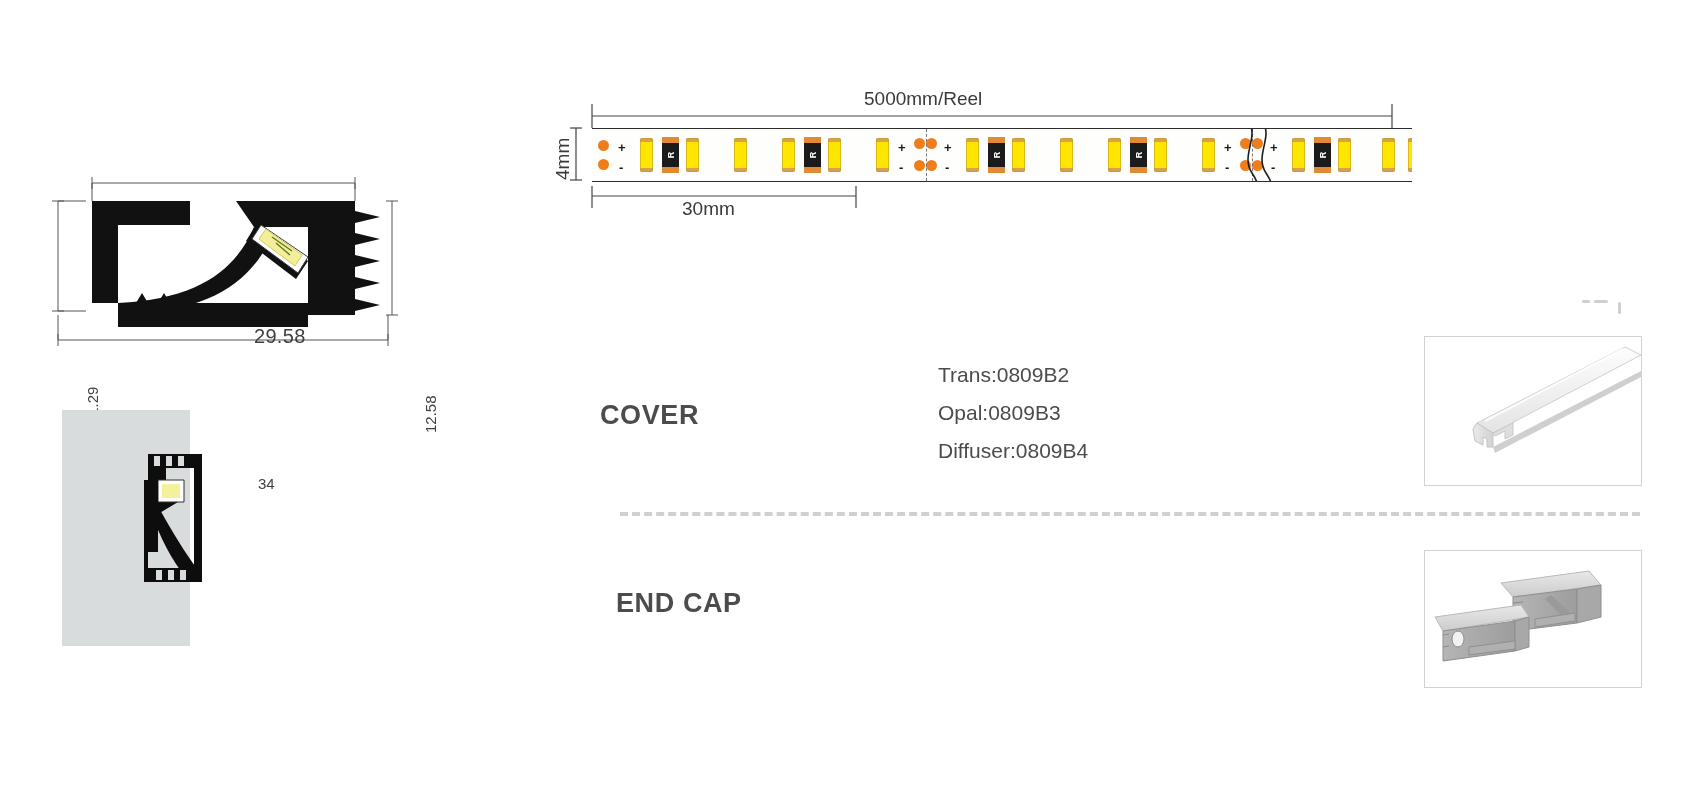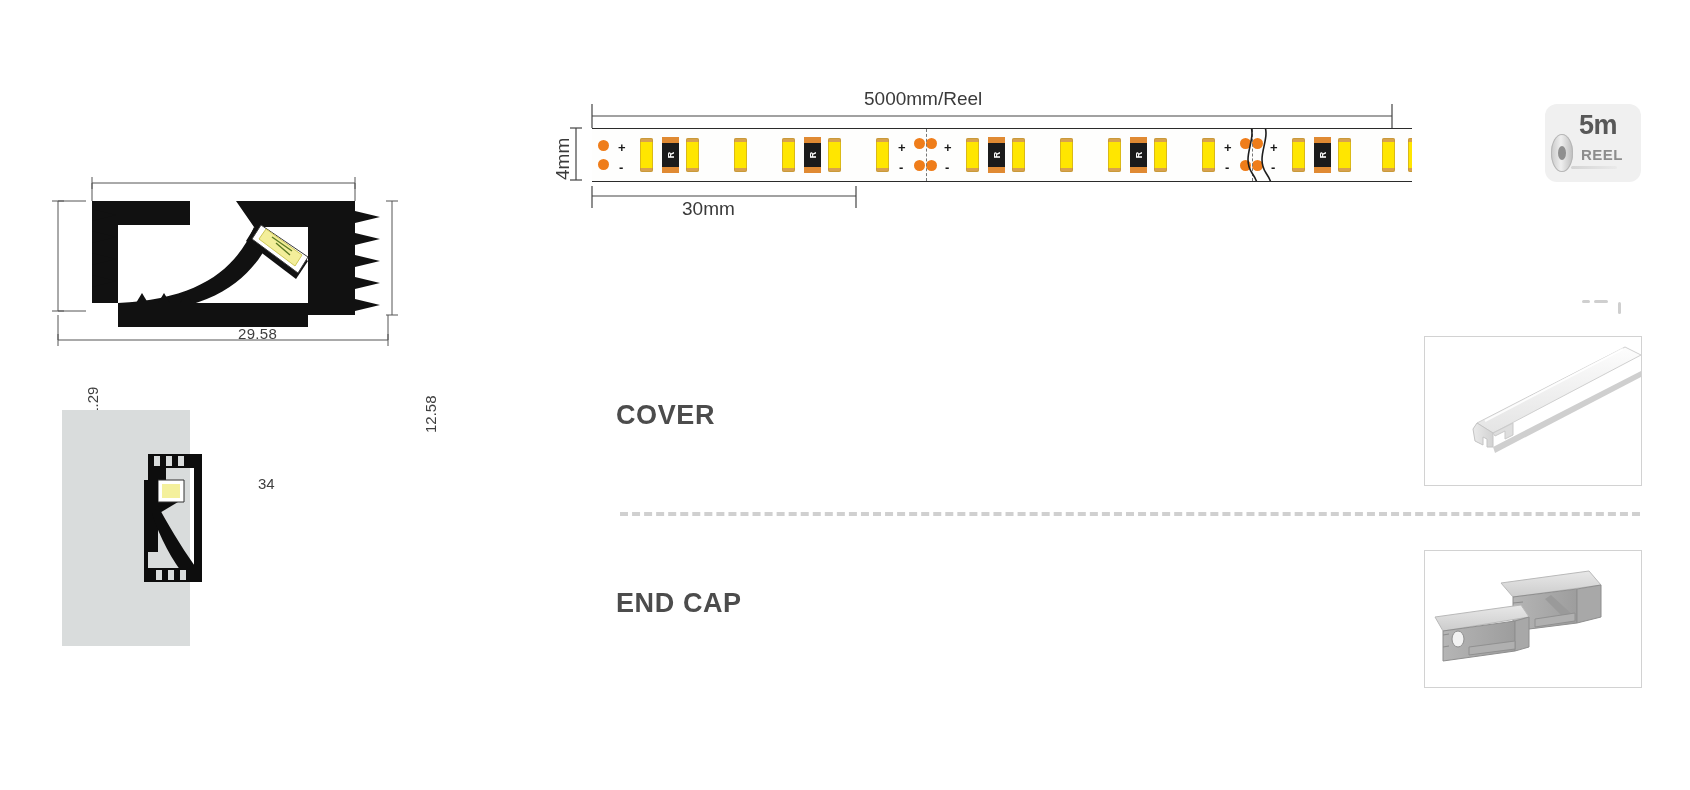--- a/index.html
+++ b/index.html
@@ -30,22 +30,22 @@
     white-space: nowrap;
   }
 
   
   #cross-section-drawing {
     left: 40px; top: 165px; width: 390px; height: 190px;
   }
   #cross-section-drawing svg { display:block; }
 
   .dim-29 {
-    left: 198px; top: 160px;
-    font-size: 15px; letter-spacing: .3px;
+    left: 214px; top: 160px;
+    font-size: 20px; letter-spacing: .3px;
   }
   .dim-11 {
     left: 44px; top: 258px;
     font-size: 15px;
     transform: rotate(-90deg);
     transform-origin: left top;
   }
   .dim-12 {
     left: 382px; top: 268px;
     font-size: 15px;
@@ -186,21 +186,21 @@
   
   .section-title {
     position: absolute;
     font-size: 27px;
     font-weight: bold;
     color: #4c4c4c;
     letter-spacing: .6px;
     white-space: nowrap;
   }
 
-  #cover-title { left: 616px; top: 400px; }
+  #cover-title { left: 600px; top: 400px; }
   #cover-codes { left: 938px; top: 363px; }
   #cover-codes .spec-item { margin-bottom: 14px; font-size: 21px; color: #4c4c4c; white-space: nowrap; }
 
   #endcap-title { left: 616px; top: 588px; }
   #endcap-codes { left: 938px; top: 578px; }
   #endcap-codes .spec-item { margin-bottom: 14px; font-size: 21px; color: #4c4c4c; white-space: nowrap; }
 
   .divider-dashed {
     position: absolute;
     left: 620px; top: 512px;
@@ -430,32 +430,31 @@
         <path d="M10,0 C22,16 2,34 14,52 C20,61 20,64 18,70" fill="none" stroke="#1d1d1d" stroke-width="1.6"></path>
         <path d="M24,0 C36,16 16,34 28,52 C34,61 34,64 32,70" fill="none" stroke="#1d1d1d" stroke-width="1.6"></path>
         <rect x="10" y="-2" width="18" height="70" fill="#ffffff" opacity="0"></rect>
       </svg>
 
       <div class="led-chip" style="left:816px;"></div>
 
     </div>
   </div>
 
-  <div class="abs" id="reel-badge">
-    <div class="reel-spool"></div>
-    <div class="reel-tail"></div>
-    <div class="reel-5m">5m</div>
-    <div class="reel-word">REEL</div>
-  </div>
 
   <div class="abs mini-dash" style="left:1582px; top:300px; width:8px;"></div>
   <div class="abs mini-dash" style="left:1594px; top:300px; width:14px;"></div>
   <div class="abs mini-dash" style="left:1618px; top:302px; width:3px; height:12px;"></div>
 
   <div class="section-title" id="cover-title">COVER</div>
+  <div class="abs" id="cover-codes">
+    <div class="spec-item">Trans:0809B2</div>
+    <div class="spec-item">Opal:0809B3</div>
+    <div class="spec-item">Diffuser:0809B4</div>
+  </div>
 
   <div class="photo-frame" id="cover-photo">
     <svg width="216" height="148" viewBox="0 0 216 148">
       <defs>
         <linearGradient id="covTop" x1="0" y1="0" x2="0" y2="1">
           <stop offset="0" stop-color="#fdfdfd"></stop>
           <stop offset="1" stop-color="#e4e4e4"></stop>
         </linearGradient>
         <linearGradient id="covFace" x1="0" y1="0" x2="1" y2="0">
           <stop offset="0" stop-color="#eaeaea"></stop>

